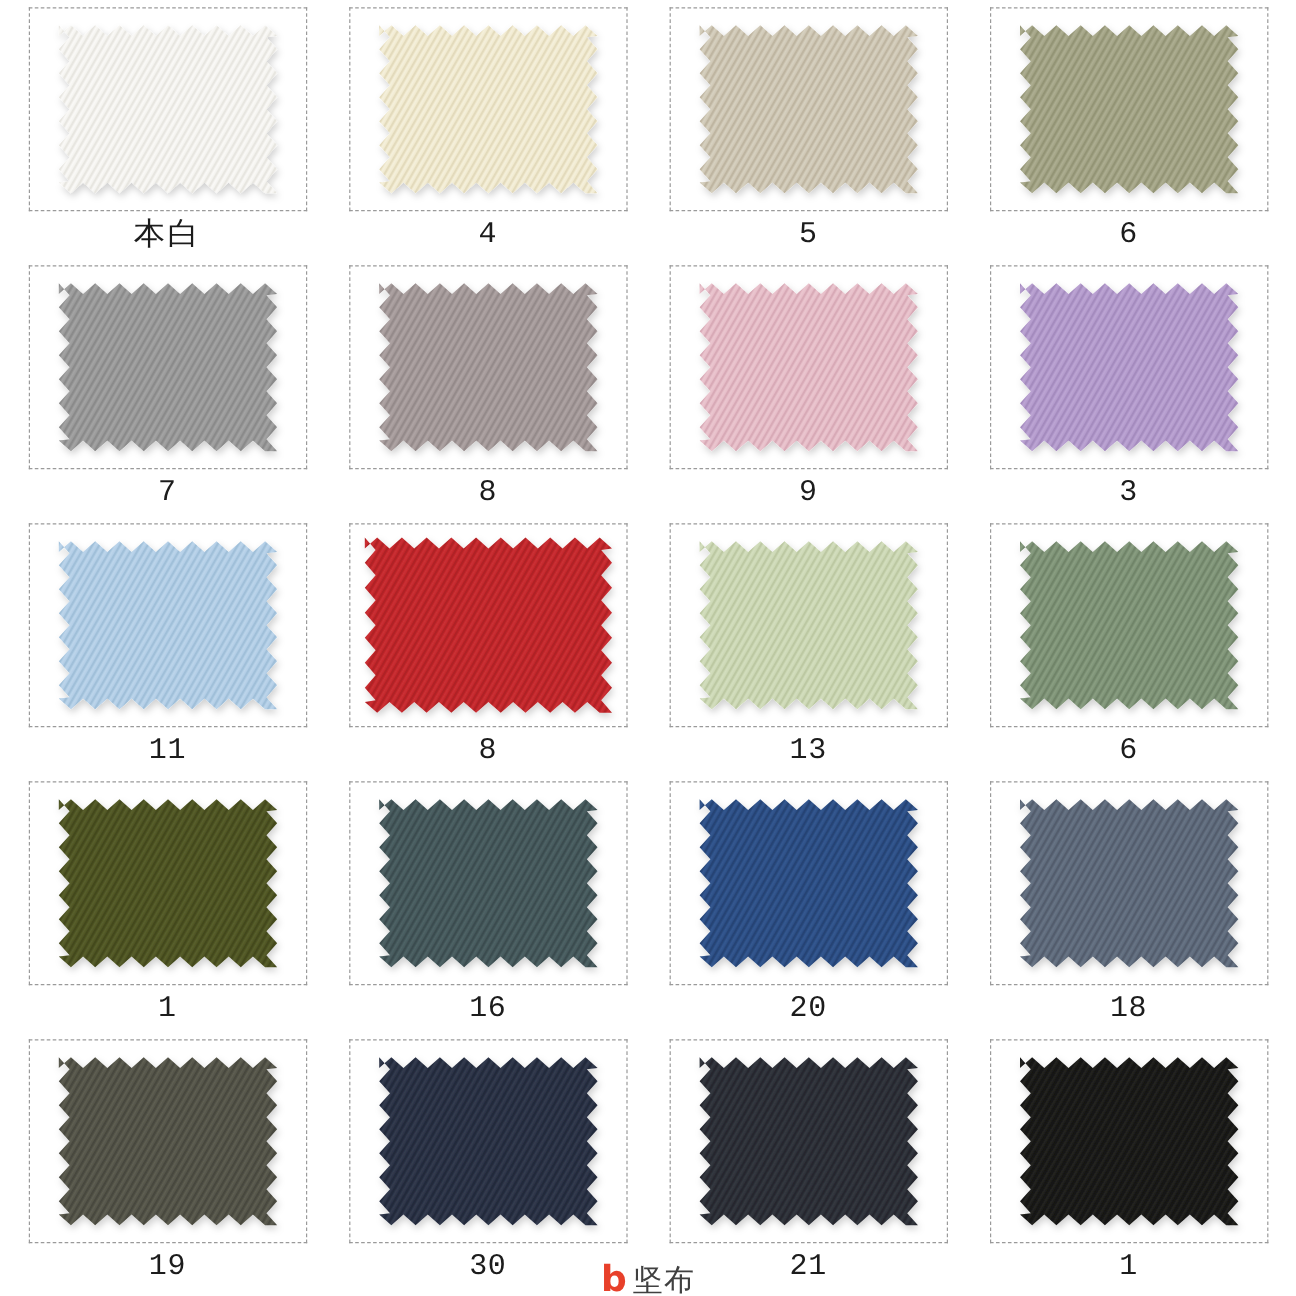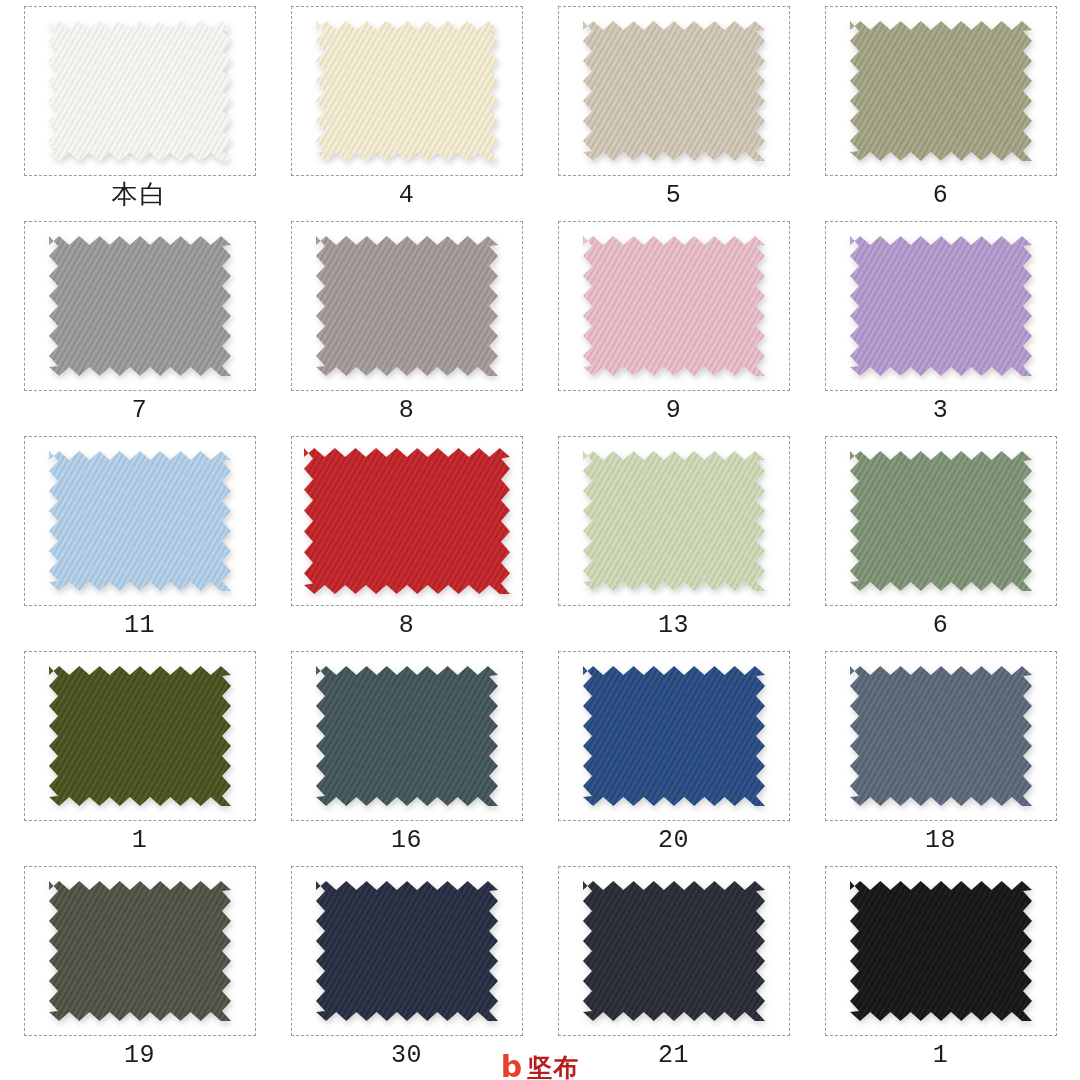--- a/index.html
+++ b/index.html
@@ -59,21 +59,21 @@
     height:38px;
     overflow:hidden;
     pointer-events:none;
   }
   #wm-mark{
     font-size:30px;font-weight:bold;color:#e8402a;
     line-height:0.8;
     font-family:"DejaVu Sans",sans-serif;
   }
   #wm-text{
-    font-size:25px;font-weight:bold;color:#b91c1c;
+    font-size:25px;font-weight:normal;color:#404040;
     line-height:0.8;letter-spacing:1px;text-align:center;
   }
 </style>
 </head>
 <body>
 
 <div id="sheet">
     <div class="cell">
       <div class="frame">
         <div class="swatch-wrap">

